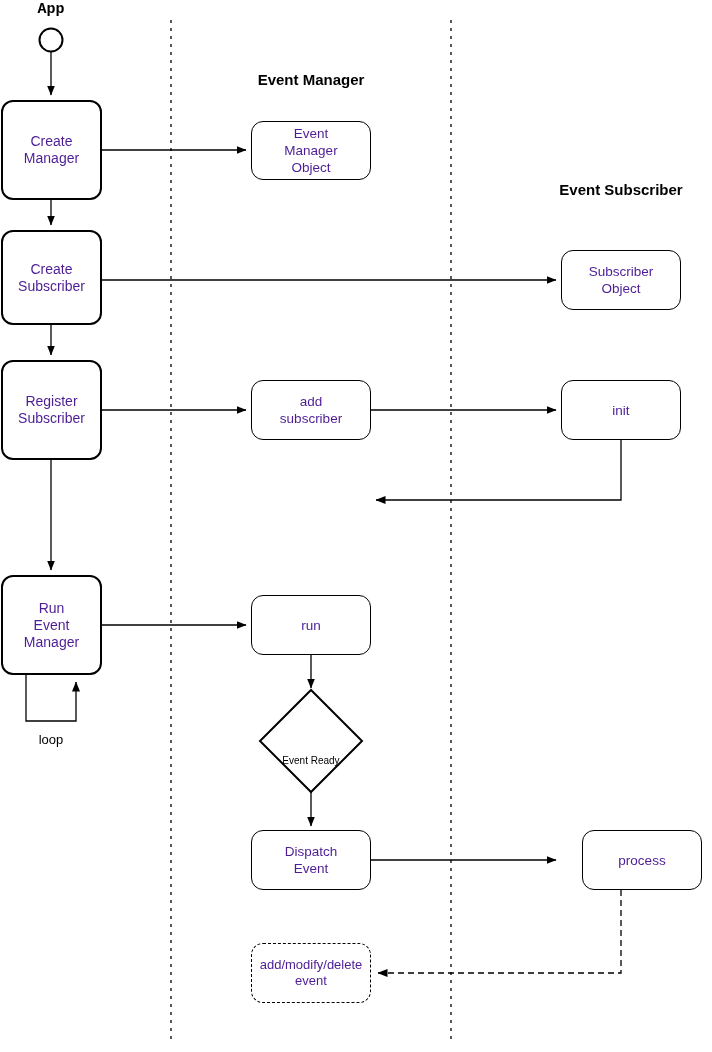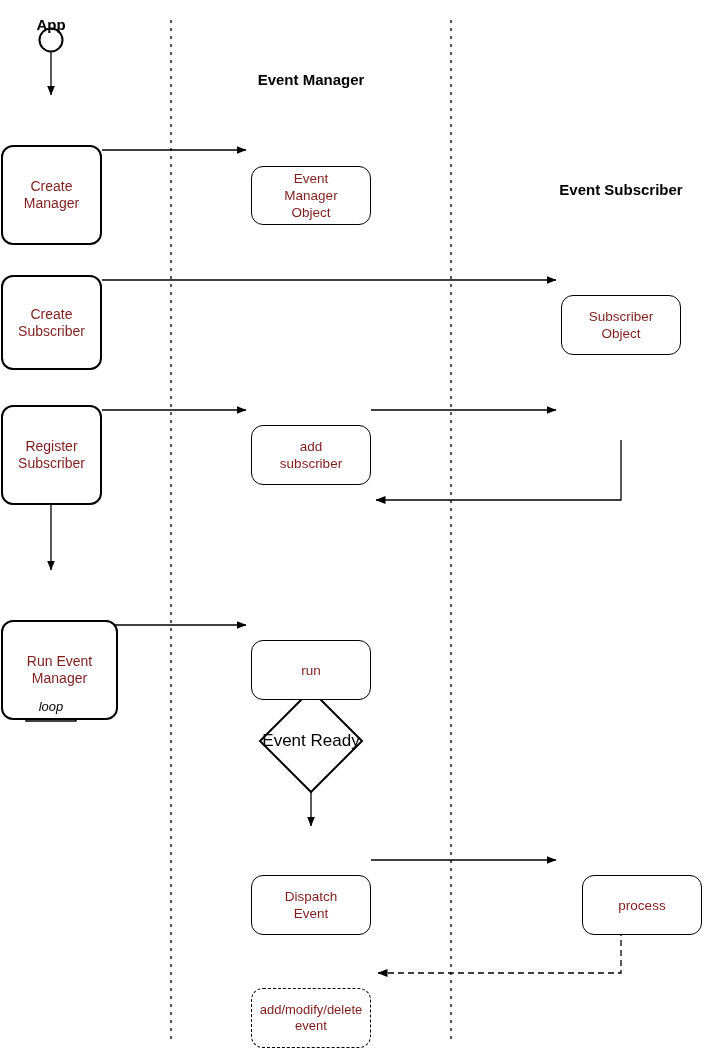--- a/index.html
+++ b/index.html
@@ -33,51 +33,51 @@
     font-size: 15px;
     color: #000000;
     white-space: nowrap;
     text-align: center;
     line-height: 18px;
   }
   .node {
     position: absolute;
     box-sizing: border-box;
     background: #ffffff;
-    color: #7f1d1d;
+    color: #4c1d95;
     display: flex;
     align-items: center;
     justify-content: center;
     text-align: center;
     font-size: 13.5px;
     line-height: 17px;
     padding: 2px 16px;
     white-space: pre-line;
-    margin-top: 45px;
   }
   .node.app-box {
     border: 2px solid #000000;
     border-radius: 12px;
     font-size: 14px;
   }
   .node.thin-box {
     border: 1px solid #000000;
     border-radius: 12px;
   }
   .node.dashed-box {
     border: 1px dashed #000000;
     border-radius: 12px;
   }
   .diamond-label {
     position: absolute;
-    font-size: 17px;
+    font-size: 10px;
     color: #000000;
     text-align: center;
     white-space: nowrap;
     line-height: 17px;
+    margin-top: 20px;
   }
   .edge-label {
     position: absolute;
     font-size: 13px;
     color: #000000;
     text-align: center;
     white-space: nowrap;
     line-height: 16px;
   }
 </style>
@@ -124,54 +124,55 @@
 
     <polygon points="311,690 362,741 311,792 260,741" fill="#ffffff" stroke="#000000" stroke-width="2"></polygon>
 
     <line x1="311" y1="792" x2="311" y2="826" stroke="#000000" stroke-width="1.3" marker-end="url(#arrow)"></line>
 
     <line x1="371" y1="860" x2="556" y2="860" stroke="#000000" stroke-width="1.3" marker-end="url(#arrow)"></line>
 
     <polyline points="621,890 621,973 378,973" fill="none" stroke="#000000" stroke-width="1.3" stroke-dasharray="6,4" marker-end="url(#arrow)"></polyline>
   </svg>
 
-  <div class="lane-title" style="left:11px; top:16px; width:80px;">App</div>
+  <div class="lane-title" style="left:11px; top:1px; width:80px;font-family:Liberation Mono, monospace;">App</div>
 
   <div class="lane-title" style="left:211px; top:71px; width:200px;">Event Manager</div>
 
   <div class="lane-title" style="left:521px; top:181px; width:200px;">Event Subscriber</div>
 
   <div class="node app-box" style="left:1px; top:100px; width:101px; height:100px;">Create
 Manager</div>
 
   <div class="node app-box" style="left:1px; top:230px; width:101px; height:95px;">Create
 Subscriber</div>
 
   <div class="node app-box" style="left:1px; top:360px; width:101px; height:100px;">Register
 Subscriber</div>
 
-  <div class="node app-box" style="left:1px; top:575px; width:117px; height:100px;">Run Event
+  <div class="node app-box" style="left:1px; top:575px; width:101px; height:100px;">Run Event
 Manager</div>
 
-  <div class="edge-label" style="left:11px; top:699px; width:80px;font-style:italic;">loop</div>
+  <div class="edge-label" style="left:11px; top:732px; width:80px;">loop</div>
 
   <div class="node thin-box" style="left:251px; top:121px; width:120px; height:59px;">Event Manager
 Object</div>
 
   <div class="node thin-box" style="left:251px; top:380px; width:120px; height:60px;">add subscriber</div>
 
 
   <div class="node thin-box" style="left:251px; top:595px; width:120px; height:60px;text-align:right;">run</div>
 
   <div class="diamond-label" style="left:251px; top:732px; width:120px;">Event Ready</div>
 
   <div class="node dashed-box" style="left:251px; top:943px; width:120px; height:60px; font-size:13px; line-height:16px;">add/modify/delete
 event</div>
 
   <div class="node thin-box" style="left:251px; top:830px; width:120px; height:60px;">Dispatch Event</div>
 
   <div class="node thin-box" style="left:561px; top:250px; width:120px; height:60px;">Subscriber
 Object</div>
 
+  <div class="node thin-box" style="left:561px; top:380px; width:120px; height:60px;">init</div>
 
   <div class="node thin-box" style="left:582px; top:830px; width:120px; height:60px;">process</div>
 
 </div>
 
 </body></html>

